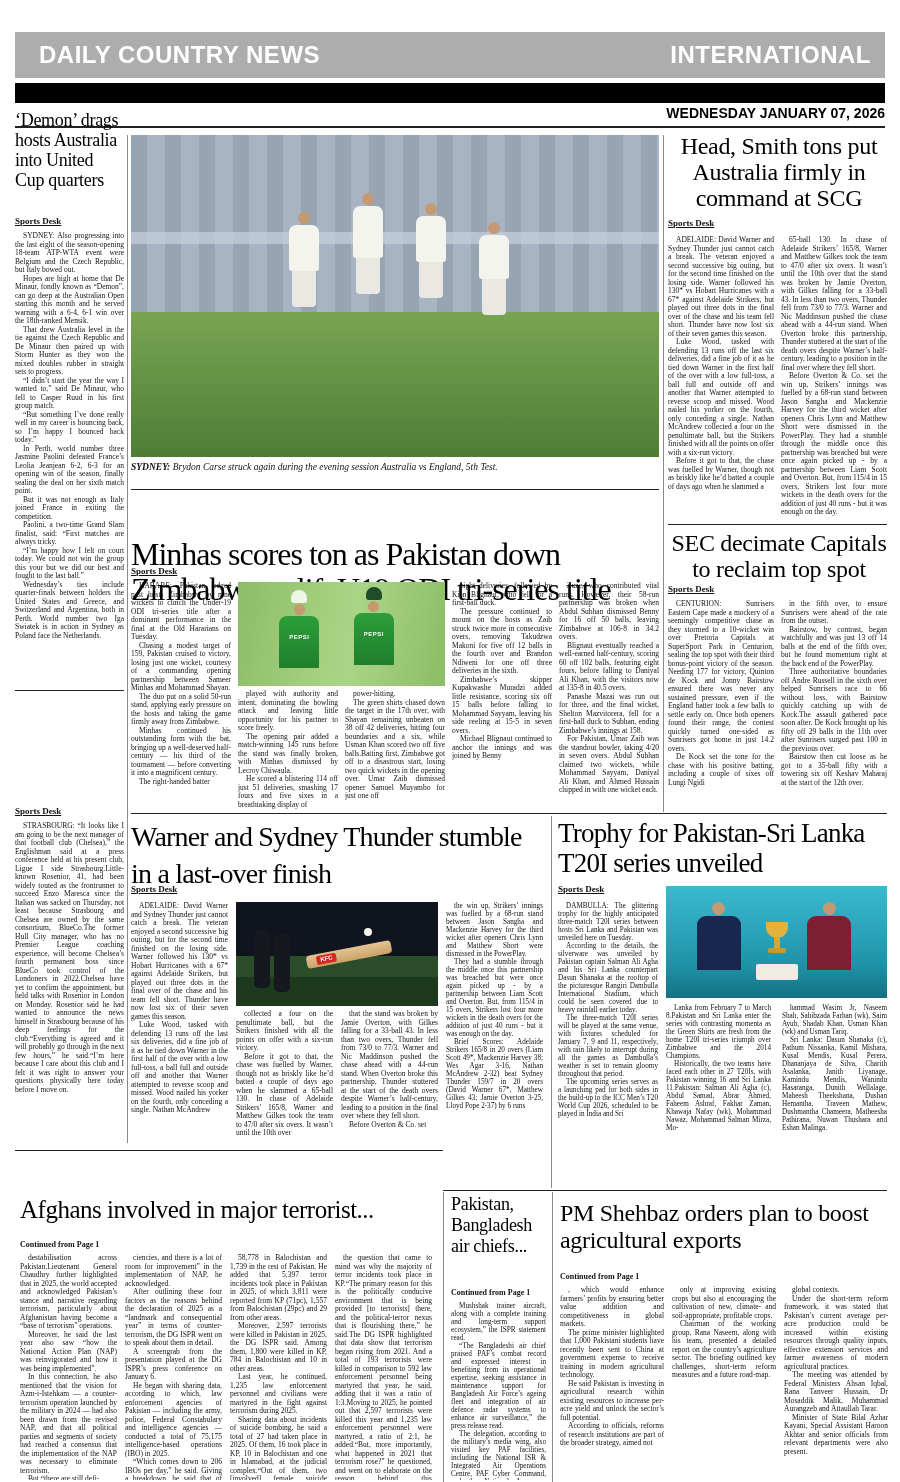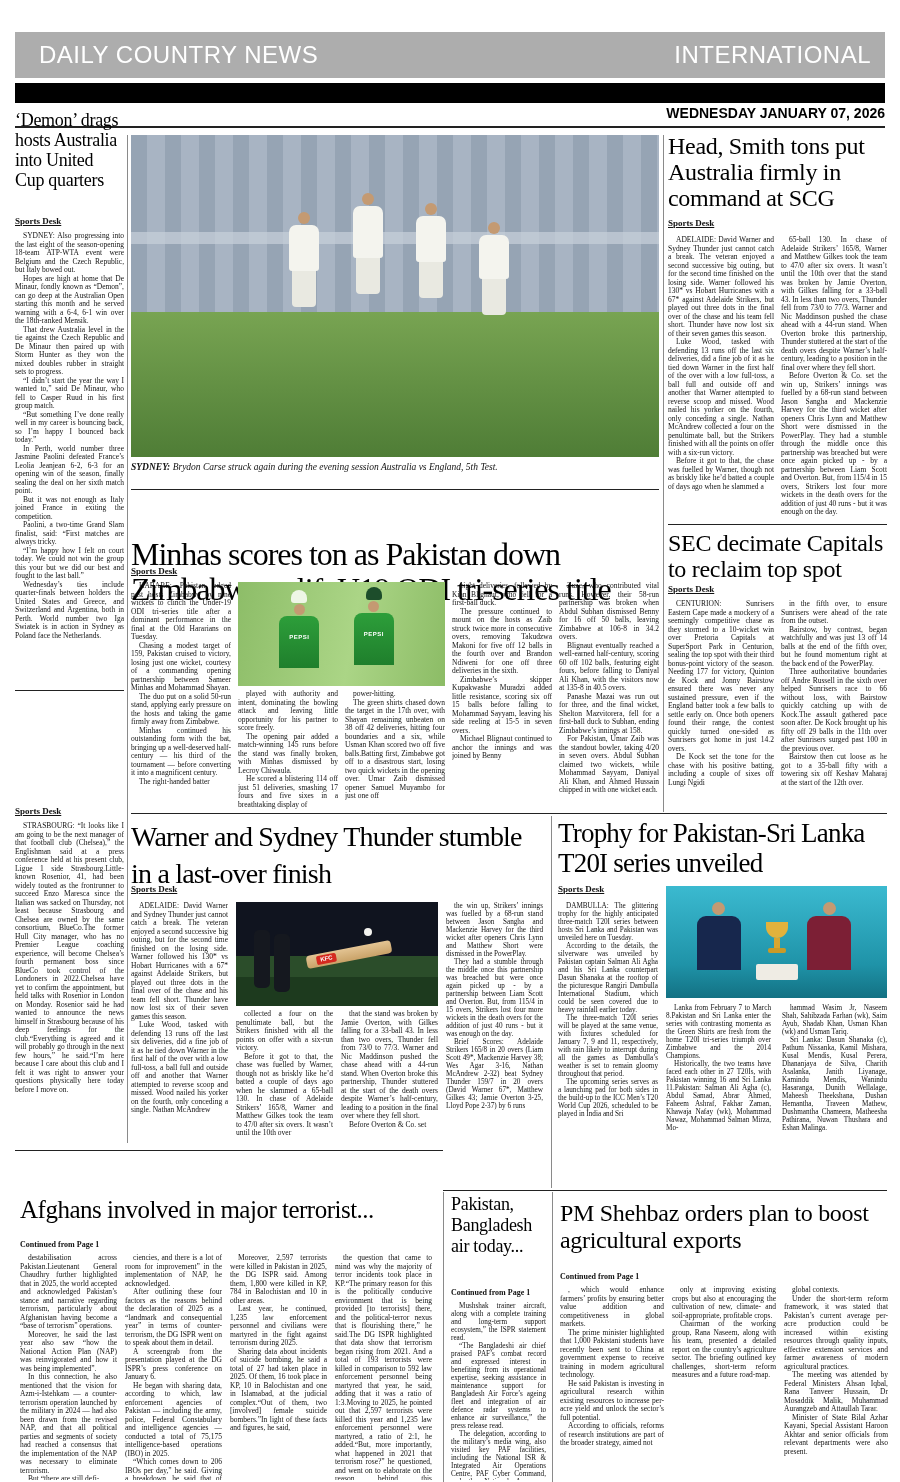--- a/index.html
+++ b/index.html
@@ -2,32 +2,32 @@
 <html><head>
 <meta charset="utf-8">
 <style>
   html,body{margin:0;padding:0;background:#e9e9e9;}
   .page{position:relative;width:900px;height:1482px;background:#ffffff;overflow:hidden;
         font-family:"Liberation Serif","DejaVu Serif",serif;color:#111;}
   .abs{position:absolute;}
   
   .mast{background:#adadad;display:flex;justify-content:space-between;align-items:center;
         padding:0 14px 0 24px;box-sizing:border-box;}
-  .mast span{font-family:"Liberation Sans","DejaVu Sans",sans-serif;font-weight:normal;
+  .mast span{font-family:"Liberation Sans","DejaVu Sans",sans-serif;font-weight:bold;
         font-size:24px;color:#ffffff;letter-spacing:0.5px;}
   .blackbar{background:#000000;}
   .dateline{font-family:"Liberation Sans","DejaVu Sans",sans-serif;font-weight:bold;
         font-size:14px;text-align:right;color:#000;}
   .hrule{background:#222222;}
   .vrule{background:#8a8a8a;width:1px;}
   
   .headline{margin:0;font-weight:400;color:#000;letter-spacing:-0.3px;}
   .hl-xl{font-size:32px;line-height:35px;letter-spacing:-1px;margin-top:44px;}
   .hl-lg{font-size:28px;line-height:37px;letter-spacing:-0.8px;}
-  .hl-md{font-size:24px;line-height:26px;}
+  .hl-md{font-size:24px;line-height:26px;text-align:center;}
   .hl-sm{font-size:18px;line-height:20px;}
   .byline{font-weight:bold;text-decoration:underline;font-size:9px;}
   .continued{font-weight:bold;font-size:8px;}
   
   .col{font-size:7.5px;line-height:8.5px;text-align:justify;overflow:hidden;}
   .col .para{margin:0;text-indent:8px;}
   .col-tight{font-size:7.2px;line-height:8px;}
   .caption{font-size:9.5px;line-height:11px;font-style:italic;}
   .cap-loc{font-weight:bold;}
   
@@ -275,29 +275,30 @@
       <p class="para">But “there are still defi-</p>
     </div>
   <div class="abs col" style="left:125px;top:1254px;width:97px;height:226px">
       <p class="para">ciencies, and there is a lot of room for improvement” in the implementation of NAP, he acknowledged.</p>
       <p class="para">After outlining these four factors as the reasons behind the declaration of 2025 as a “landmark and consequential year” in terms of counter-terrorism, the DG ISPR went on to speak about them in detail.</p>
       <p class="para">A screengrab from the presentation played at the DG ISPR’s press conference on January 6.</p>
       <p class="para">He began with sharing data, according to which, law enforcement agencies of Pakistan — including the army, police, Federal Constabulary and intelligence agencies — conducted a total of 75,175 intelligence-based operations (IBO) in 2025.</p>
       <p class="para">“Which comes down to 206 IBOs per day,” he said. Giving a breakdown, he said that of these operations, 14,658 were conducted in Khyber Pakhtunkhwa,</p>
     </div>
   <div class="abs col" style="left:230px;top:1254px;width:97px;height:226px">
+      <p class="para">58,778 in Balochistan and 1,739 in the rest of Pakistan. He added that 5,397 terror incidents took place in Pakistan in 2025, of which 3,811 were reported from KP (71pc), 1,557 from Balochistan (29pc) and 29 from other areas.</p>
       <p class="para">Moreover, 2,597 terrorists were killed in Pakistan in 2025, the DG ISPR said. Among them, 1,800 were killed in KP, 784 in Balochistan and 10 in other areas.</p>
       <p class="para">Last year, he continued, 1,235 law enforcement personnel and civilians were martyred in the fight against terrorism during 2025.</p>
       <p class="para">Sharing data about incidents of suicide bombing, he said a total of 27 had taken place in 2025. Of them, 16 took place in KP, 10 in Balochistan and one in Islamabad, at the judicial complex.“Out of them, two [involved] female suicide bombers.”In light of these facts and figures, he said,</p>
     </div>
   <div class="abs col" style="left:335px;top:1254px;width:97px;height:226px">
       <p class="para">the question that came to mind was why the majority of terror incidents took place in KP.“The primary reason for this is the politically conducive environment that is being provided [to terrorists] there, and the political-terror nexus that is flourishing there,” he said.The DG ISPR highlighted that data show that terrorism began rising from 2021. And a total of 193 terrorists were killed in comparison to 592 law enforcement personnel being martyred that year, he said, adding that it was a ratio of 1:3.Moving to 2025, he pointed out that 2,597 terrorists were killed this year and 1,235 law enforcement personnel were martyred, a ratio of 2:1, he added.“But, more importantly, what happened in 2021 that terrorism rose?” he questioned, and went on to elaborate on the reason behind this development.</p>
     </div>
 
-  <h2 class="abs headline" style="left:451px;top:1194px;width:95px;font-size:18px;line-height:21px">Pakistan, Bangladesh air today...</h2>
+  <h2 class="abs headline" style="left:451px;top:1194px;width:95px;font-size:18px;line-height:21px">Pakistan, Bangladesh air chiefs...</h2>
   <div class="abs continued" style="left:451px;top:1288px">Continued from Page 1</div>
   <div class="abs col col-tight" style="left:451px;top:1302px;width:95px;height:178px">
       <p class="para">Mushshak trainer aircraft, along with a complete training and long-term support ecosystem,” the ISPR statement read.</p>
       <p class="para">“The Bangladeshi air chief praised PAF’s combat record and expressed interest in benefiting from its operational expertise, seeking assistance in maintenance support for Bangladesh Air Force’s ageing fleet and integration of air defence radar systems to enhance air surveillance,” the press release read.</p>
       <p class="para">The delegation, according to the military’s media wing, also visited key PAF facilities, including the National ISR &amp; Integrated Air Operations Centre, PAF Cyber Command, and the National Aerospace Science &amp; Technology Park.</p>
     </div>
 
   <h1 class="abs headline" style="left:560px;top:1200px;width:328px;font-size:24px;line-height:27px">PM Shehbaz orders plan to boost agricultural exports</h1>
   <div class="abs continued" style="left:560px;top:1272px">Continued from Page 1</div>
   <div class="abs col" style="left:560px;top:1286px;width:104px;height:194px">

